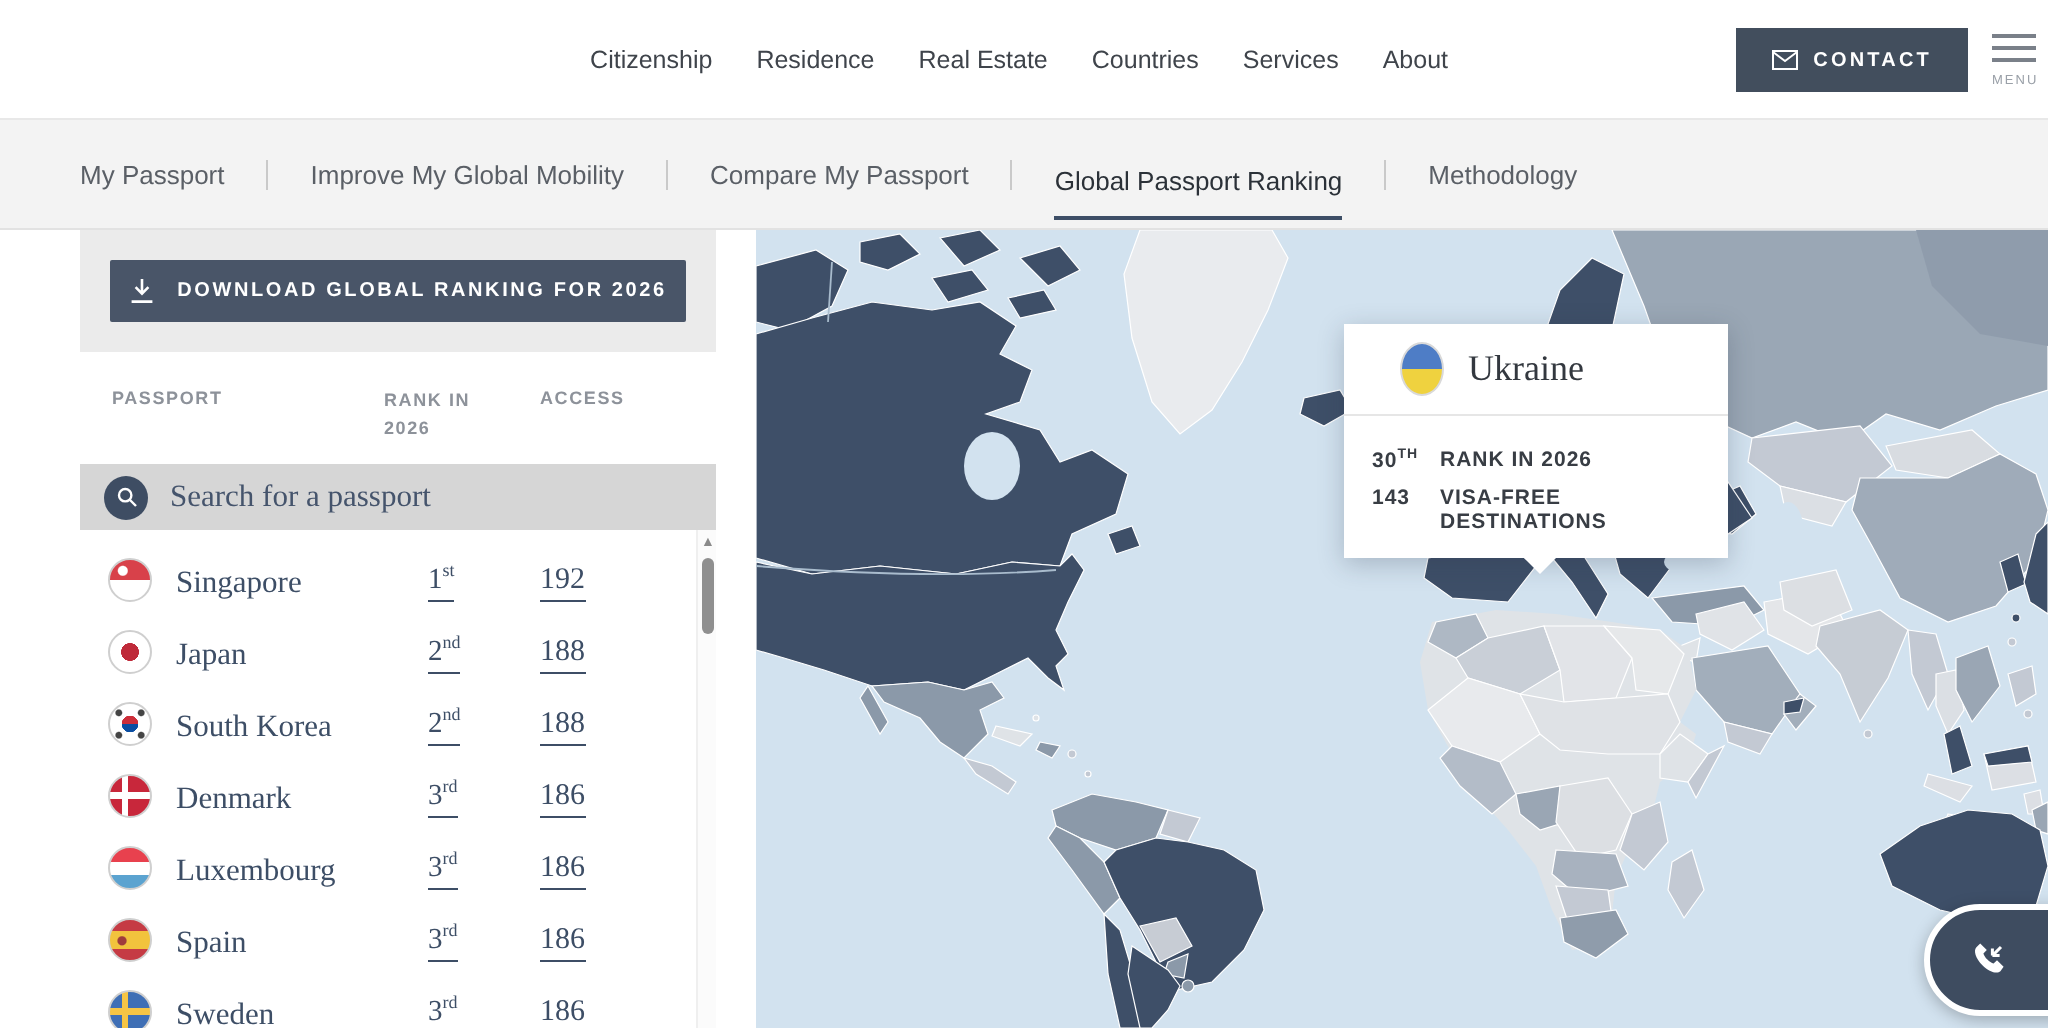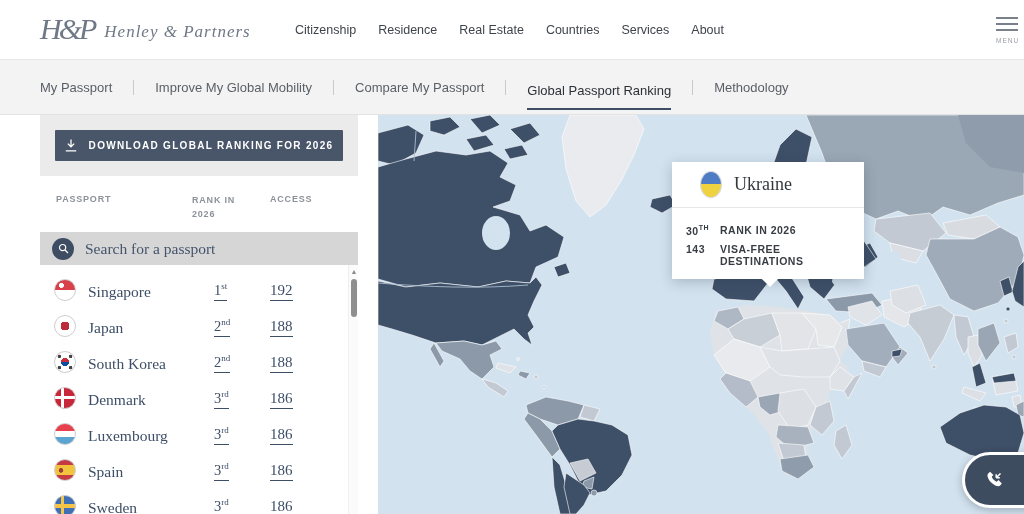--- a/index.html
+++ b/index.html
@@ -84,32 +84,35 @@
 
   
   .phone-btn { position:absolute; right:-34px; bottom:6px; width:96px; height:56px; border-radius:28px; background:#3e4c60; border:3px solid #fff; box-shadow:0 2px 8px rgba(0,0,0,.25); display:flex; align-items:center; padding-left:16px; cursor:pointer; }
 </style>
 </head>
 <body>
 
 <div class="stage">
 
   <header class="header">
-    <div class="logo">
-      <span class="monogram">H&amp;P</span>
-      <span class="logo-text">Henley &amp; Partners</span>
-    </div>
     <nav class="topnav" id="topnav">
         <span class="topnav-item">Citizenship</span>
         <span class="topnav-item">Residence</span>
         <span class="topnav-item">Real Estate</span>
         <span class="topnav-item">Countries</span>
         <span class="topnav-item">Services</span>
         <span class="topnav-item">About</span>
       </nav>
+    <button class="contact-btn">
+      <svg width="13" height="10" viewBox="0 0 13 10">
+          <rect x="0.5" y="0.5" width="12" height="9" fill="none" stroke="#fff" stroke-width="1"></rect>
+          <path d="M0.5,1 L6.5,5.5 L12.5,1" fill="none" stroke="#fff" stroke-width="1"></path>
+        </svg>
+      <span>CONTACT</span>
+    </button>
     <div class="menu-btn">
       <span class="bar"></span>
       <span class="bar"></span>
       <span class="bar"></span>
       <span class="menu-label">MENU</span>
     </div>
   </header>
 
   <nav class="subnav" id="subnav">
       <span class="subnav-item">My Passport</span>

